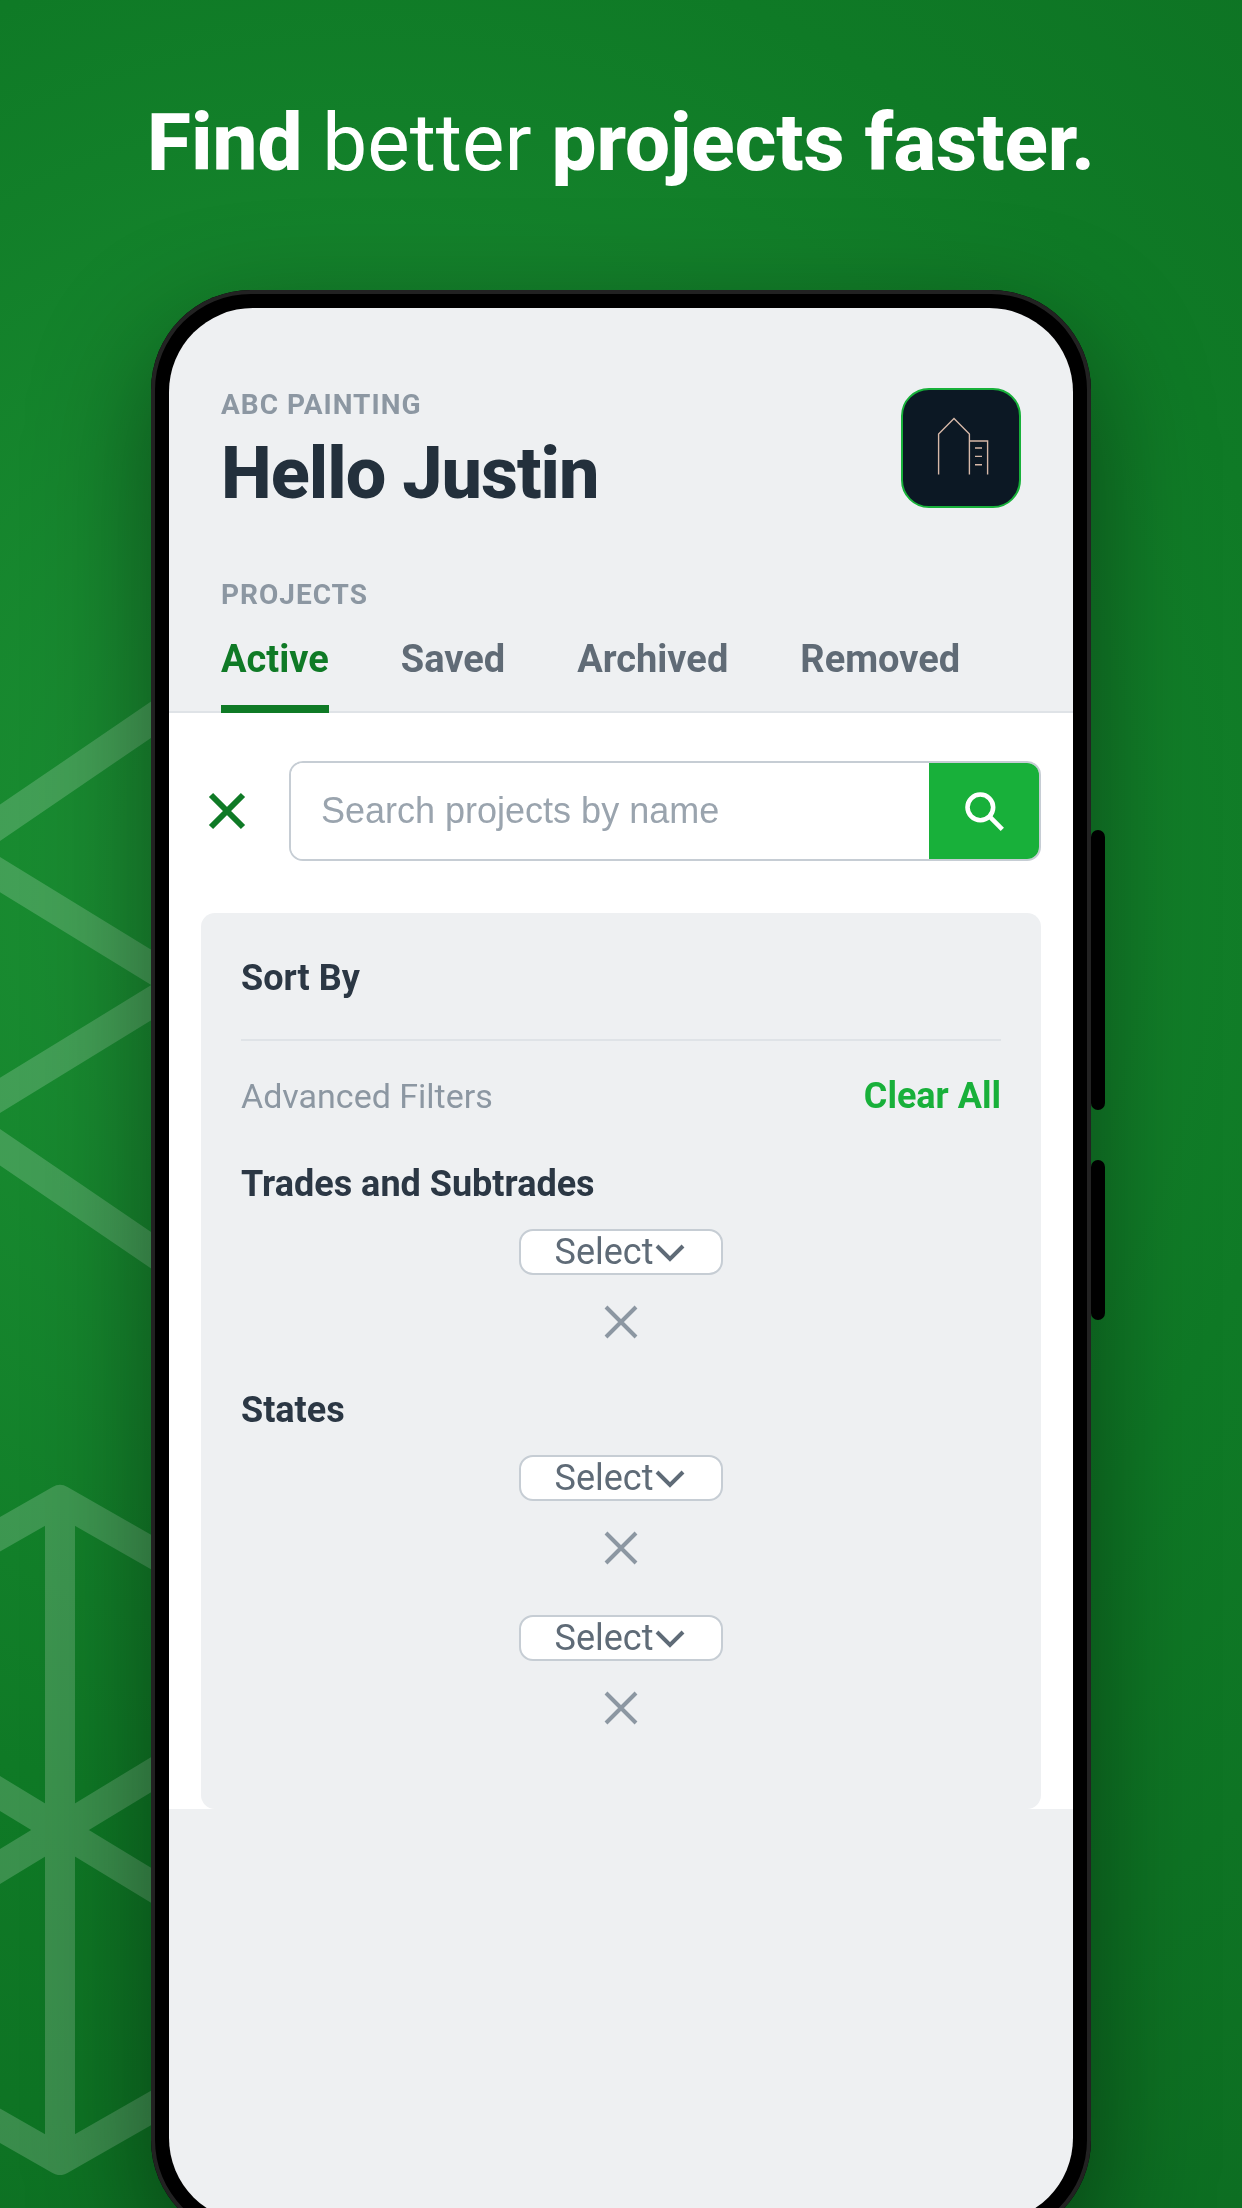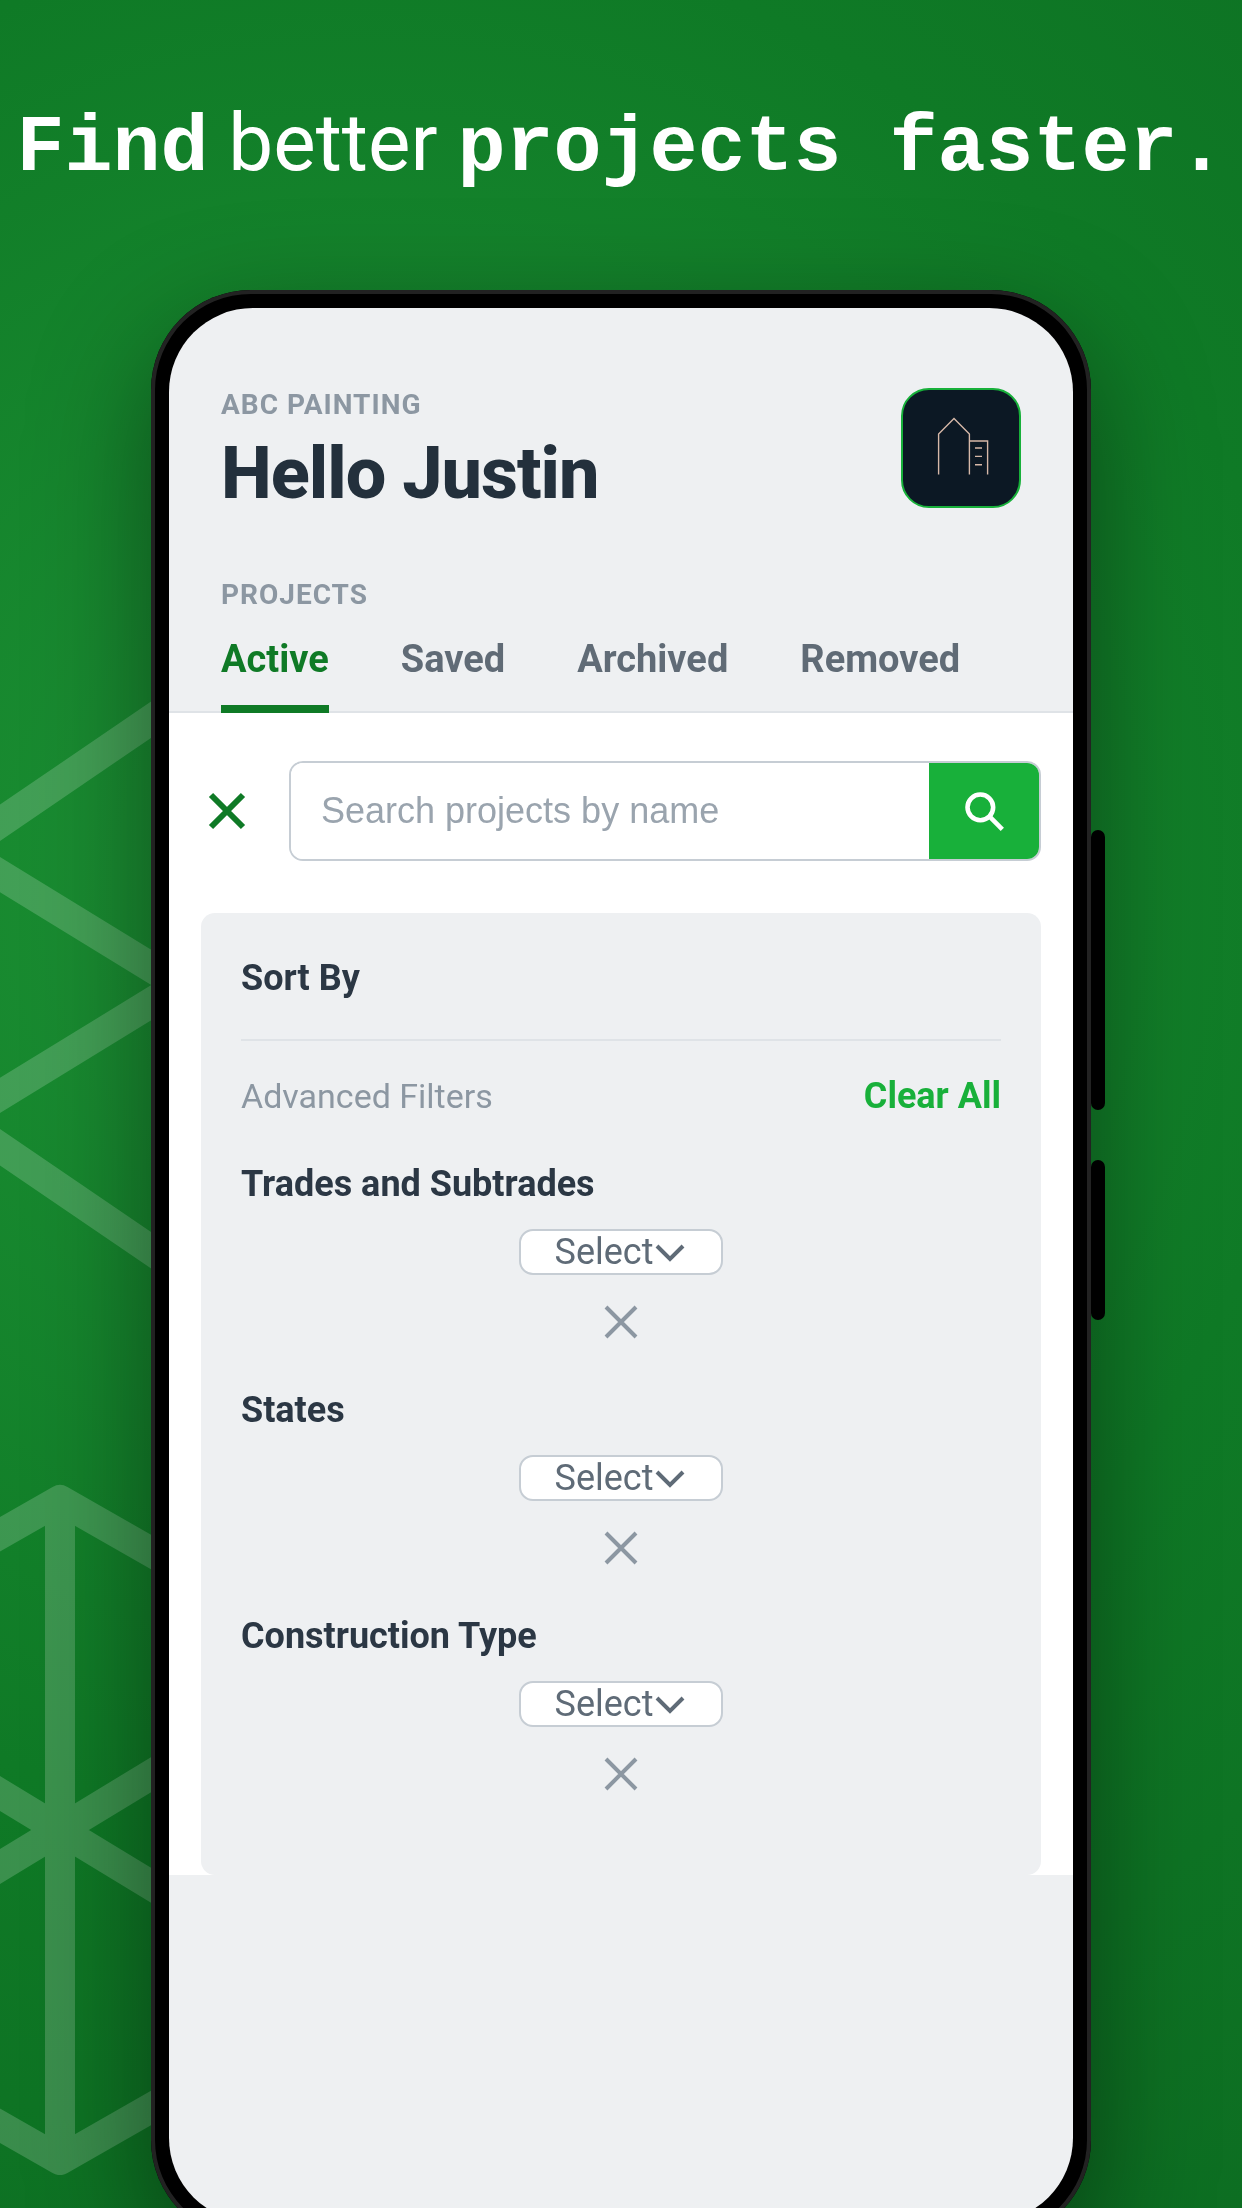--- a/index.html
+++ b/index.html
@@ -24,21 +24,21 @@
     position: absolute;
     top: 96px;
     left: 0;
     width: 100%;
     text-align: center;
     color: #fff;
     font-size: 80px;
     font-weight: 400;
     letter-spacing: 0px;
   }
-  .headline b { font-weight: 800; font-family: Liberation Mono, monospace; }
+  .headline b { font-weight: 800; }
 
   
   .phone {
     position: absolute;
     top: 290px;
     left: 50%;
     transform: translateX(-50%);
     width: 940px;
     height: 1950px;
     background: #000;
@@ -219,21 +219,20 @@
                   <path d="M4 11 L17 24 L30 11"></path>
                 </svg>
             </div>
             <svg class="row-x" viewBox="0 0 42 42">
                 <path d="M6 6 L36 36 M36 6 L6 36"></path>
               </svg>
           </div>
         </div>
 
         <div class="filter-block">
-          <div class="field-label">Construction Type</div>
           <div class="filter-row">
             <div class="select">
               <span>Select</span>
               <svg class="chevron" viewBox="0 0 34 34">
                   <path d="M4 11 L17 24 L30 11"></path>
                 </svg>
             </div>
             <svg class="row-x" viewBox="0 0 42 42">
                 <path d="M6 6 L36 36 M36 6 L6 36"></path>
               </svg>

